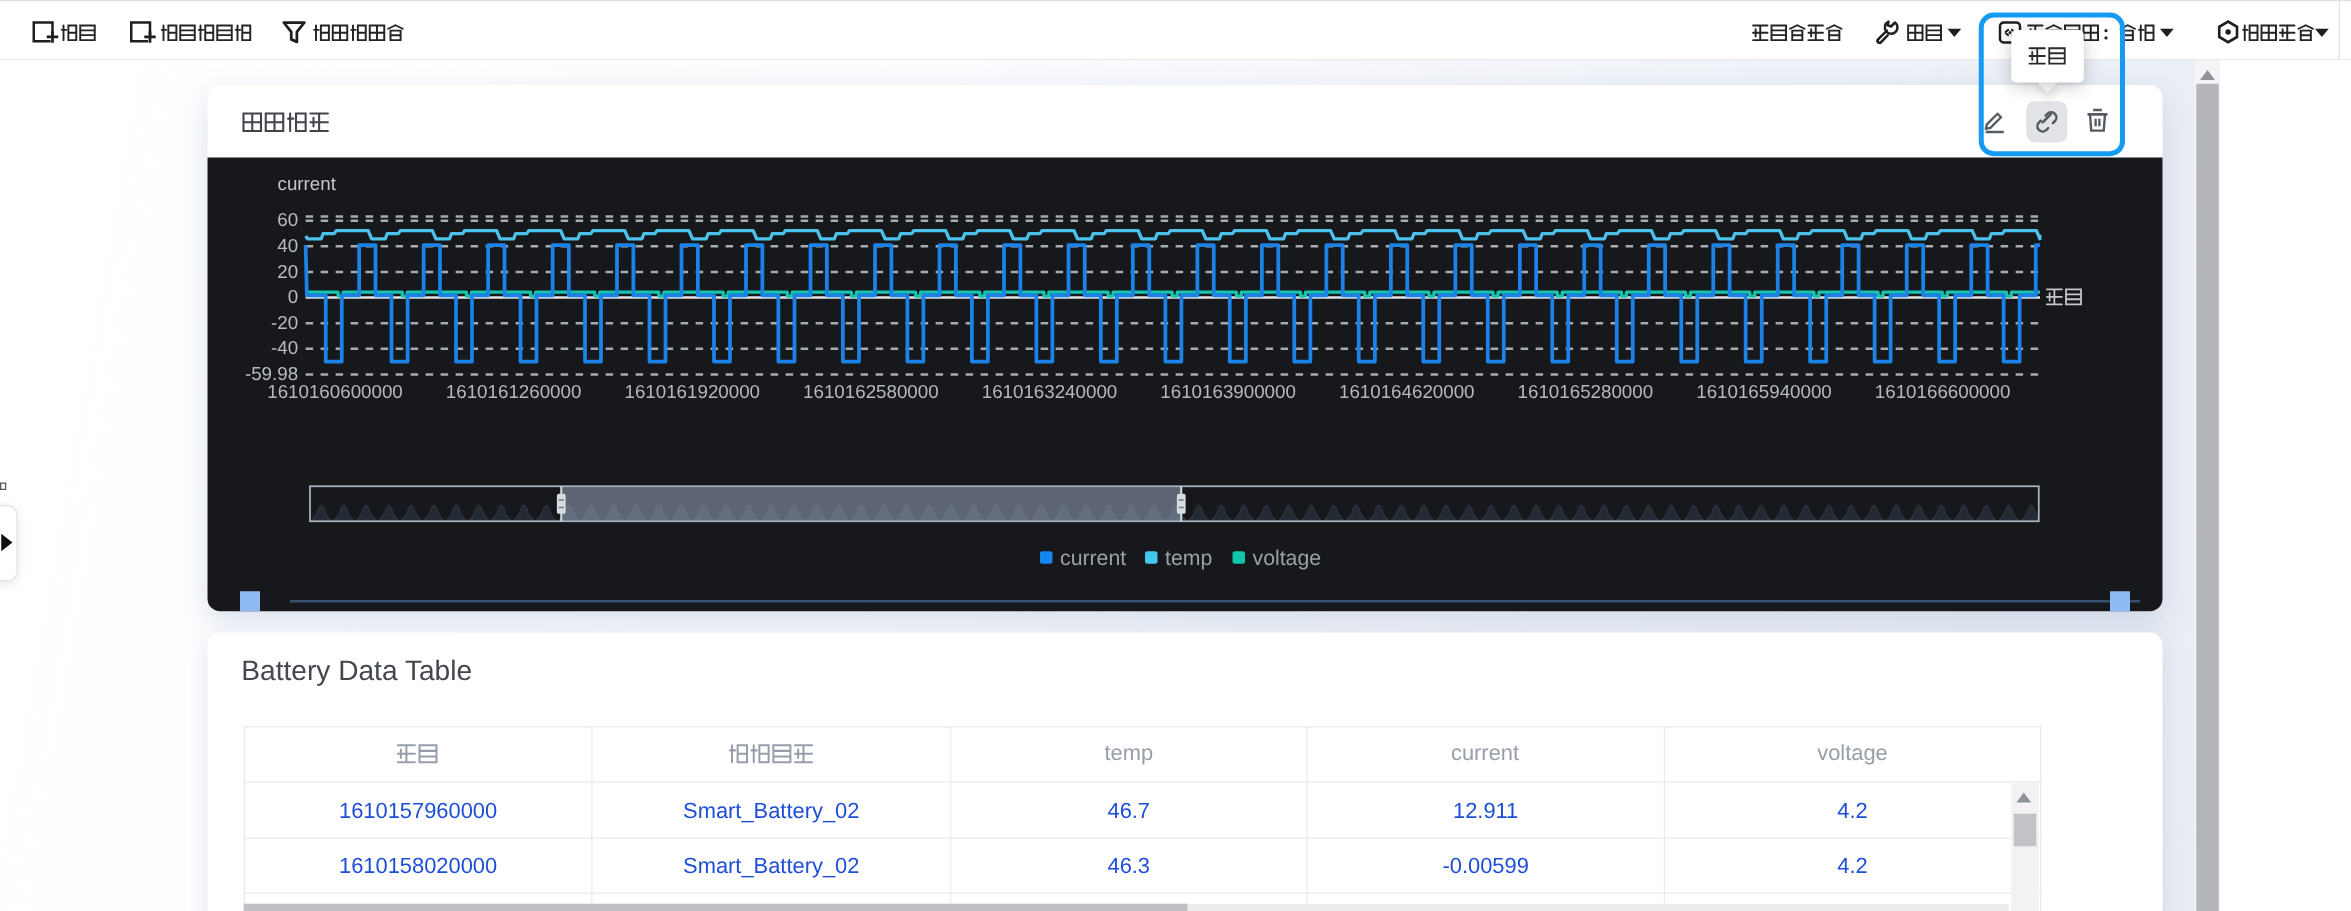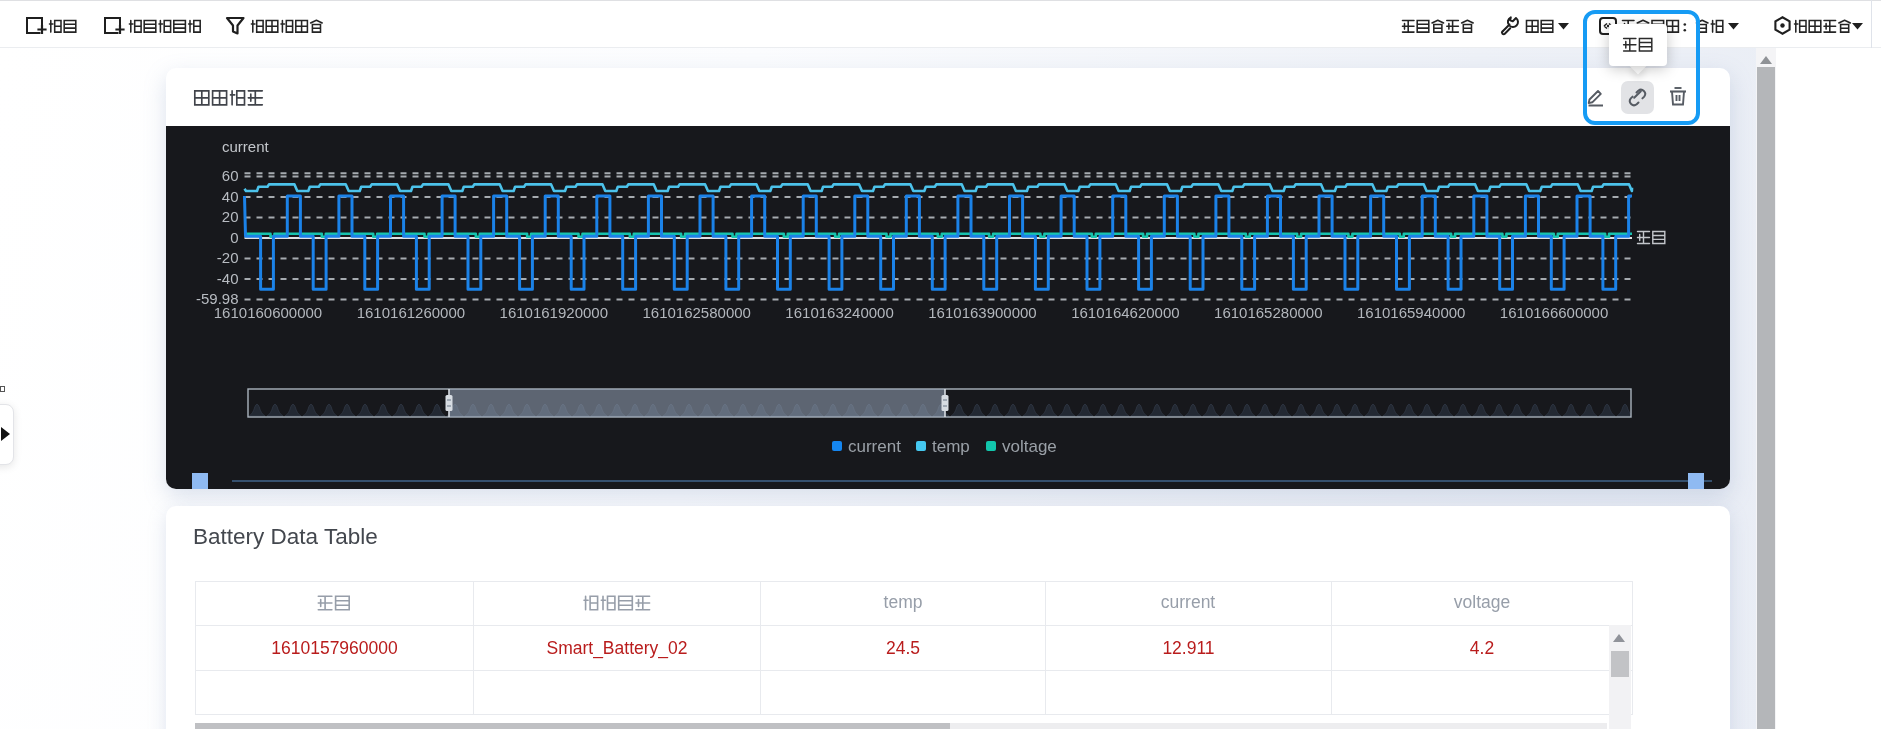--- a/index.html
+++ b/index.html
@@ -3,21 +3,21 @@
 <style>
 *{margin:0;padding:0;box-sizing:border-box}
 html,body{width:1881px;height:729px;overflow:hidden;font-family:"Liberation Sans",sans-serif;background:#fff}
 .toolbar{position:absolute;left:0;top:0;width:1881px;height:48px;background:#fff;border-top:1.5px solid #dfe0e3;border-bottom:1px solid #ebedf0;z-index:20}
 .content{position:absolute;left:0;top:48px;width:1776px;height:681px;background:linear-gradient(100deg,#ffffff 0%,#fbfcfe 40%,#eef1f7 78%,#e9edf5 100%)}
 .rightwhite{position:absolute;left:1776px;top:48px;width:105px;height:681px;background:#fff}
 .card1{position:absolute;left:166px;top:68px;width:1564px;height:421px;background:#fff;border-radius:10px;box-shadow:0 8px 22px rgba(130,150,190,.28)}
 .card1 .dark{position:absolute;left:0;top:58px;width:1564px;height:363px;background:#17181c;border-radius:0 0 10px 10px;overflow:hidden}
 .card2{position:absolute;left:166px;top:506px;width:1564px;height:260px;background:#fff;border-radius:10px 10px 0 0;box-shadow:0 6px 18px rgba(130,150,190,.25)}
 .tbl{position:absolute;left:29px;top:75px;border-collapse:collapse}
-.tbl td{border:1px solid #e8eaee;text-align:center;font-size:17.5px;color:#b91c1c;background:#fff}
+.tbl td{border:1px solid #e8eaee;text-align:center;font-size:17.5px;color:#1d4ed8;background:#fff}
 .tbl .hd td{color:#979ea9;height:44px}
 .tbl .bd td{height:44px}
 .tbl tr.r1 td{height:45px}
 .tbl tr.r2 td{height:44px}
 .vscroll{position:absolute;left:1756px;top:48px;width:20px;height:681px;background:#f4f4f6;z-index:15}
 .vthumb{position:absolute;left:1757px;top:67px;width:18px;height:662px;background:#b4b6b9;z-index:16}
 .varrow{position:absolute;left:1760px;top:56px;width:0;height:0;border-left:6px solid transparent;border-right:6px solid transparent;border-bottom:8px solid #8f9296;z-index:16}
 .bluebox{position:absolute;left:1583px;top:10px;width:117px;height:115px;border:4px solid #169bf4;border-radius:12px;z-index:30}
 .tooltip{position:absolute;left:1609px;top:24px;width:58px;height:42px;background:#fff;border-radius:4px;box-shadow:0 3px 14px rgba(0,0,0,.22);z-index:32}
 .tooltiparrow{position:absolute;left:1632px;top:60px;width:12px;height:12px;background:#fff;transform:rotate(45deg);box-shadow:3px 3px 7px rgba(0,0,0,.12);z-index:31}
@@ -200,22 +200,29 @@
         <tr class="hd">
       <td style="width:278px"></td>
           <td style="width:287px"></td>
           <td style="width:285px"></td>
           <td style="width:286px"></td>
           <td style="width:301px"></td>
     </tr>
     <tr class="bd r1">
           <td>1610157960000</td>
           <td>Smart_Battery_02</td>
-          <td>24.5</td>
+          <td>46.7</td>
           <td>12.911</td>
+          <td>4.2</td>
+        </tr>
+    <tr class="bd r2">
+          <td>1610158020000</td>
+          <td>Smart_Battery_02</td>
+          <td>46.3</td>
+          <td>-0.00599</td>
           <td>4.2</td>
         </tr>
     <tr class="bd">
           <td></td>
           <td></td>
           <td></td>
           <td></td>
           <td></td>
         </tr>
   </tbody>

